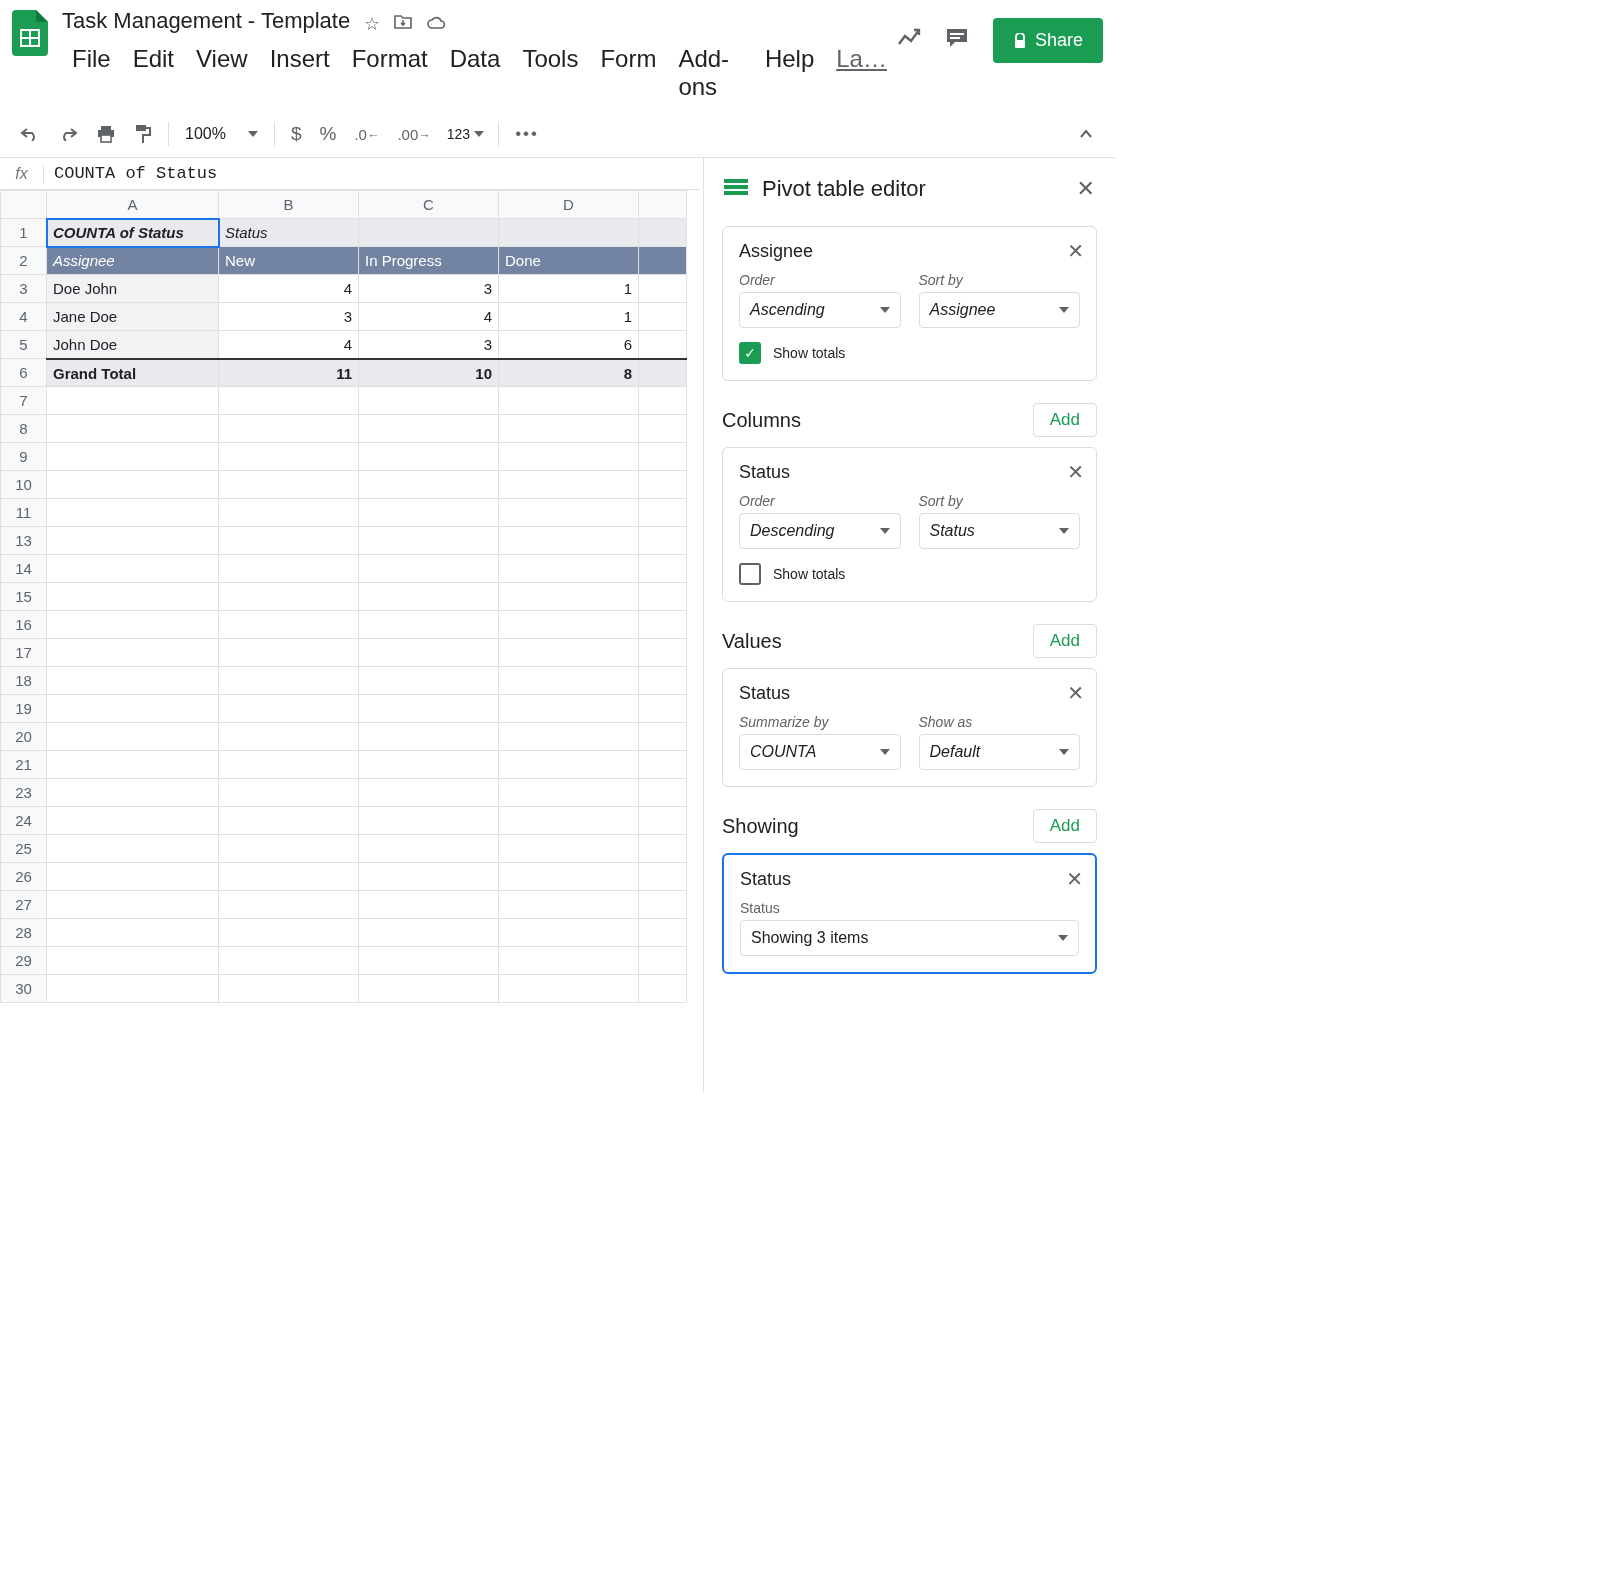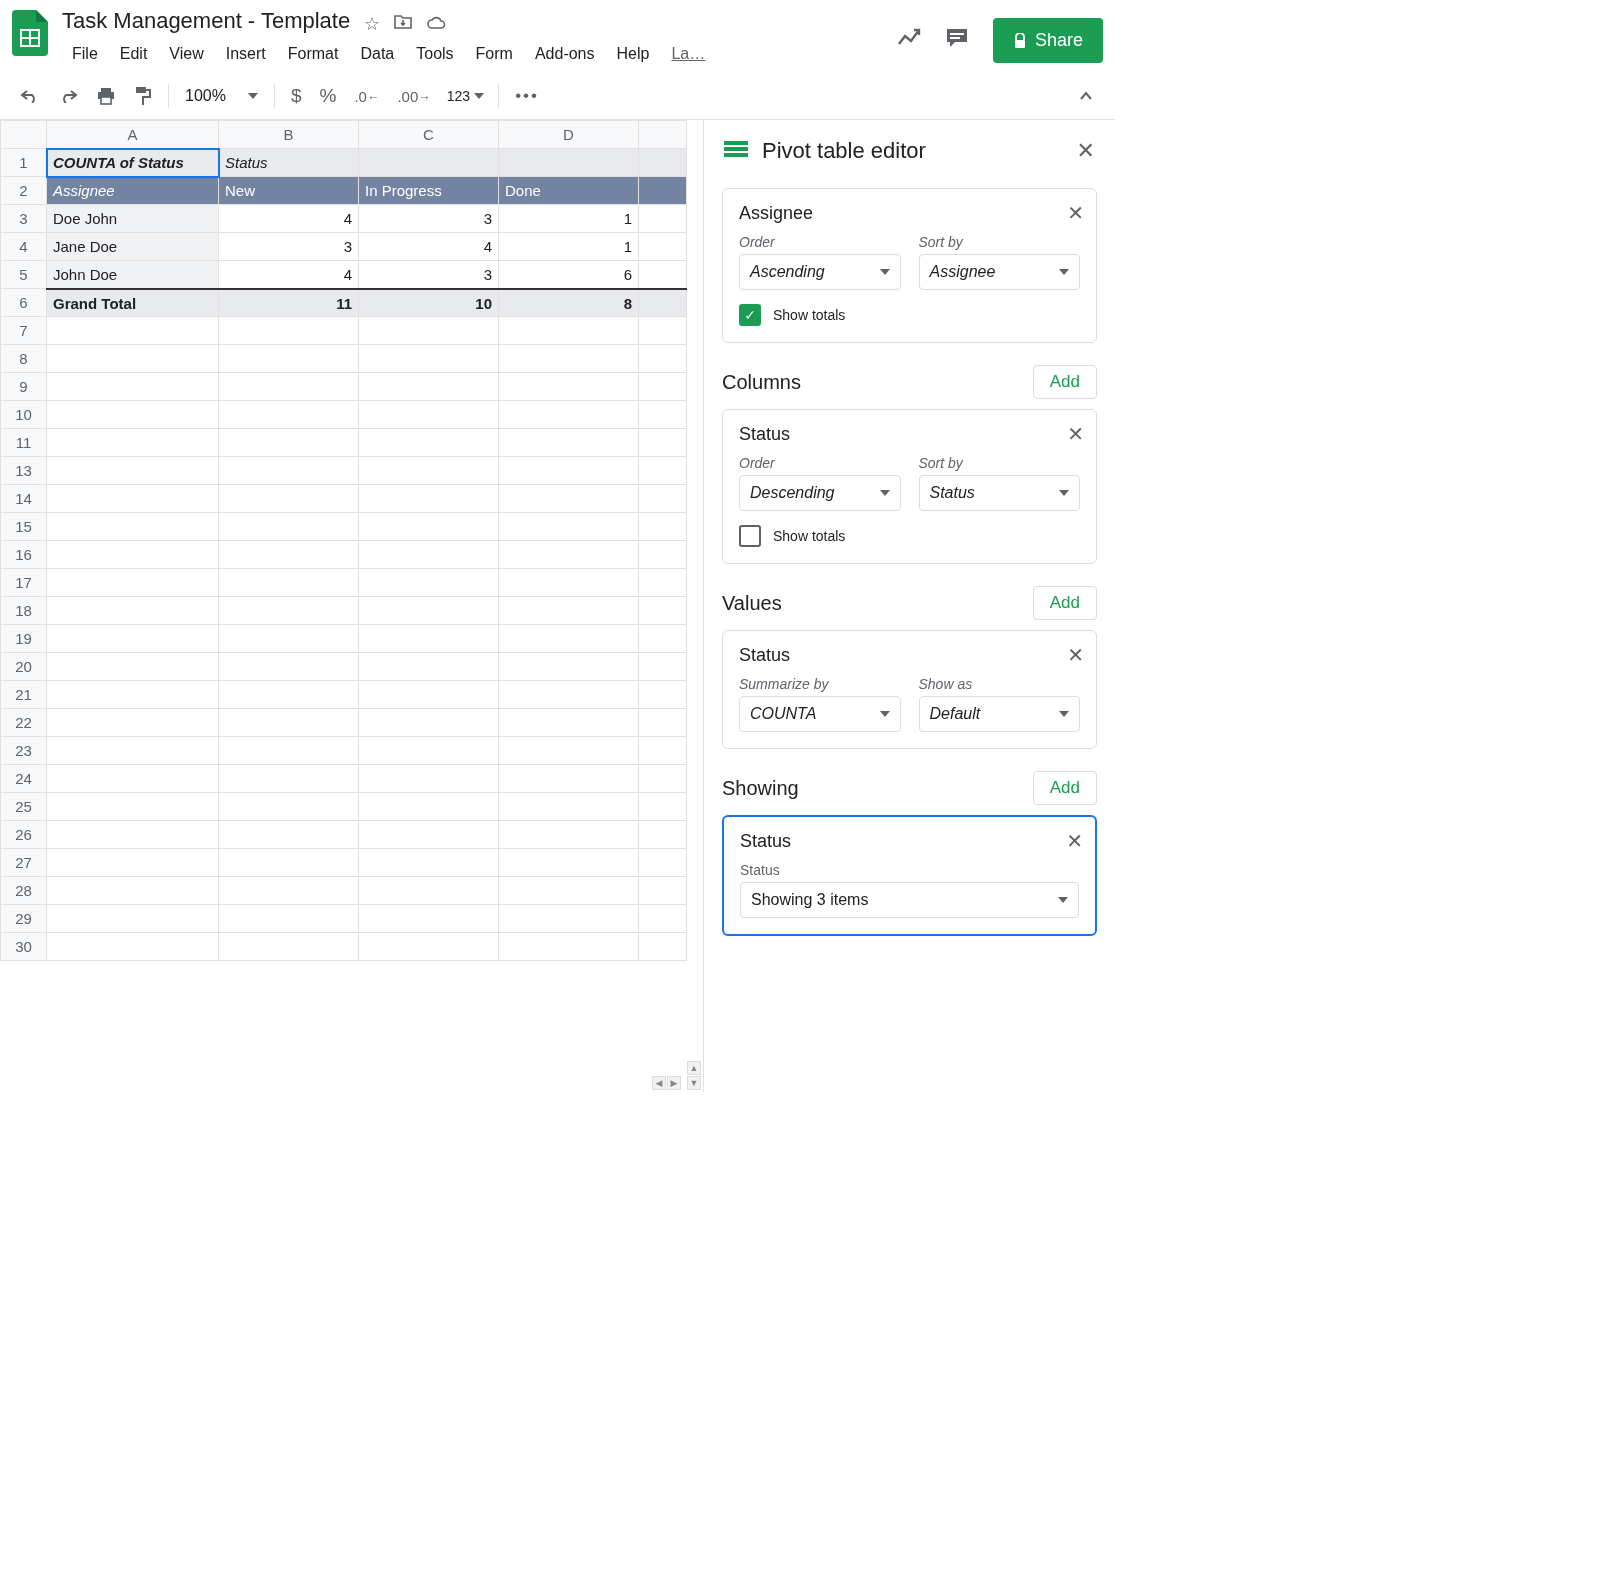--- a/index.html
+++ b/index.html
@@ -5,21 +5,21 @@
   * { box-sizing: border-box; margin: 0; padding: 0; }
   body { font-family: Arial, sans-serif; font-size: 14px; color: #202124; background: #fff; width: 1115px; height: 1092px; overflow: hidden; }
   
   
   .header { display: flex; align-items: flex-start; padding: 8px 12px 0 12px; }
   .logo { width: 36px; height: 46px; margin-right: 14px; margin-top: 2px; }
   .title-area { flex: 1; }
   .doc-title { font-size: 22px; color: #202124; display: inline-block; margin-right: 10px; }
   .title-icons { display: inline-flex; gap: 14px; align-items: center; vertical-align: middle; }
   .title-icons span { color: #5f6368; cursor: pointer; font-size: 18px; }
-  .menu-bar { display: flex; gap: 2px; margin-top: 6px; font-size: 16px; }
+  .menu-bar { display: flex; gap: 2px; margin-top: 6px; font-size: 24px; }
   .menu-bar span { padding: 4px 10px; cursor: pointer; color: #202124; }
   .menu-bar .truncated { text-decoration: underline; color: #5f6368; }
   .header-right { display: flex; align-items: center; gap: 24px; padding-top: 10px; }
   .header-right .icon { color: #5f6368; font-size: 20px; cursor: pointer; }
   .share-btn { background: #1a9c53; color: #fff; border: none; border-radius: 4px; padding: 12px 20px; font-size: 18px; font-weight: 500; display: flex; align-items: center; gap: 8px; cursor: pointer; }
   
   
   .toolbar { display: flex; align-items: center; padding: 6px 12px; border-bottom: 1px solid #e0e0e0; gap: 2px; margin-top: 6px; }
   .tb-btn { padding: 6px 8px; color: #5f6368; cursor: pointer; font-size: 17px; display:flex; align-items:center; }
   .tb-sep { width: 1px; height: 24px; background: #e0e0e0; margin: 0 6px; }
@@ -190,20 +190,24 @@
   <span class="tb-btn" style="letter-spacing:2px;">•••</span>
   <span class="tb-collapse">
     <svg width="14" height="10" viewBox="0 0 14 10">
         <path d="M2 8 L7 2 L12 8" fill="none" stroke="#5f6368" stroke-width="2"></path>
       </svg>
   </span>
 </div>
 
 <div class="main">
   <div class="sheet-area">
+    <div class="formula-row">
+      <div class="fx">fx</div>
+      <div class="formula-input">COUNTA of Status</div>
+    </div>
     <table class="grid">
       <colgroup>
           <col class="col-rownum">
           <col class="colA">
           <col class="colB">
           <col class="colC">
           <col class="colD">
           <col class="colE">
         </colgroup>
       <thead>
@@ -371,28 +375,20 @@
           </tr>
         <tr>
             <th class="col-rownum">21</th>
             <td></td>
             <td></td>
             <td></td>
             <td></td>
             <td></td>
           </tr>
         <tr>
-            <th class="col-rownum">22</th>
-            <td></td>
-            <td></td>
-            <td></td>
-            <td></td>
-            <td></td>
-          </tr>
-        <tr>
             <th class="col-rownum">23</th>
             <td></td>
             <td></td>
             <td></td>
             <td></td>
             <td></td>
           </tr>
         <tr>
             <th class="col-rownum">24</th>
             <td></td>

